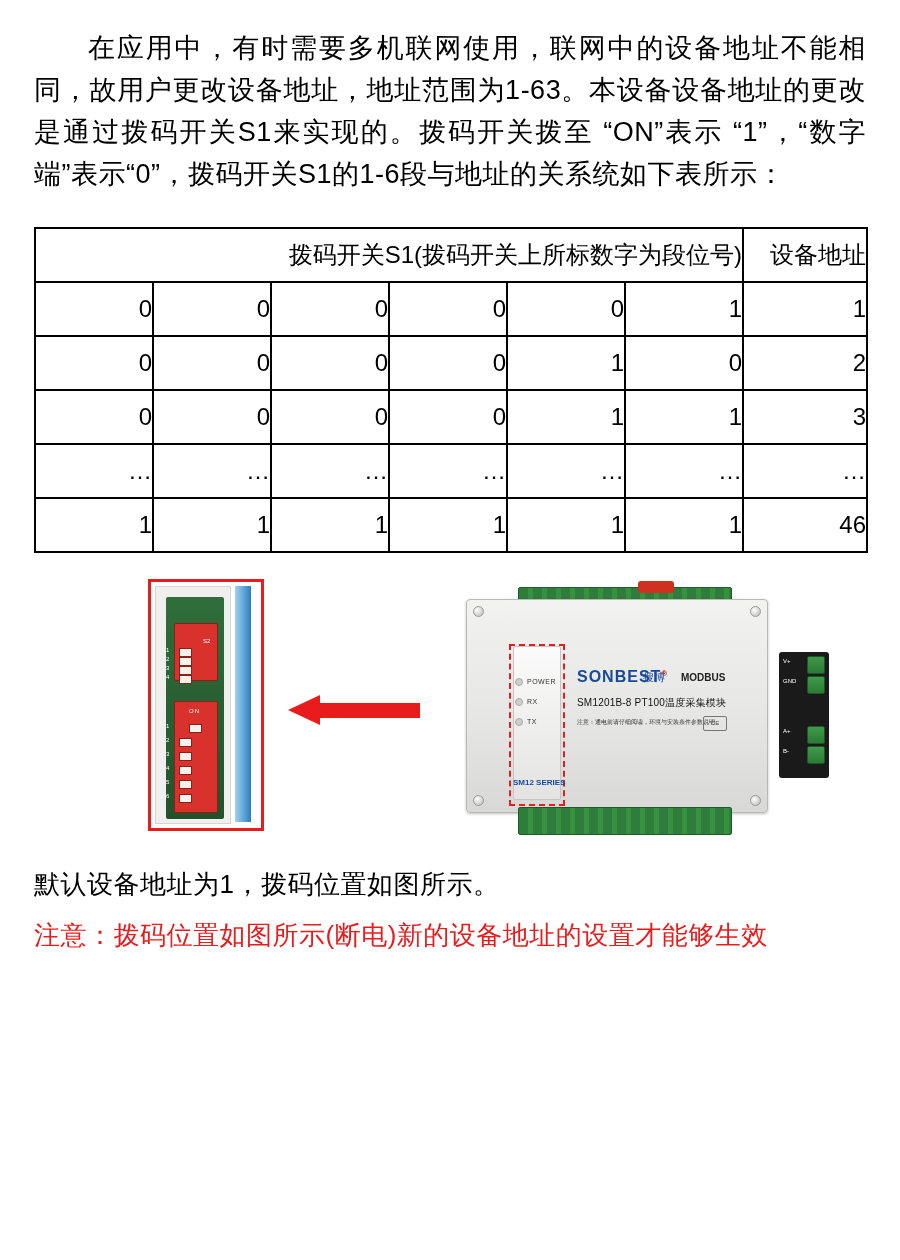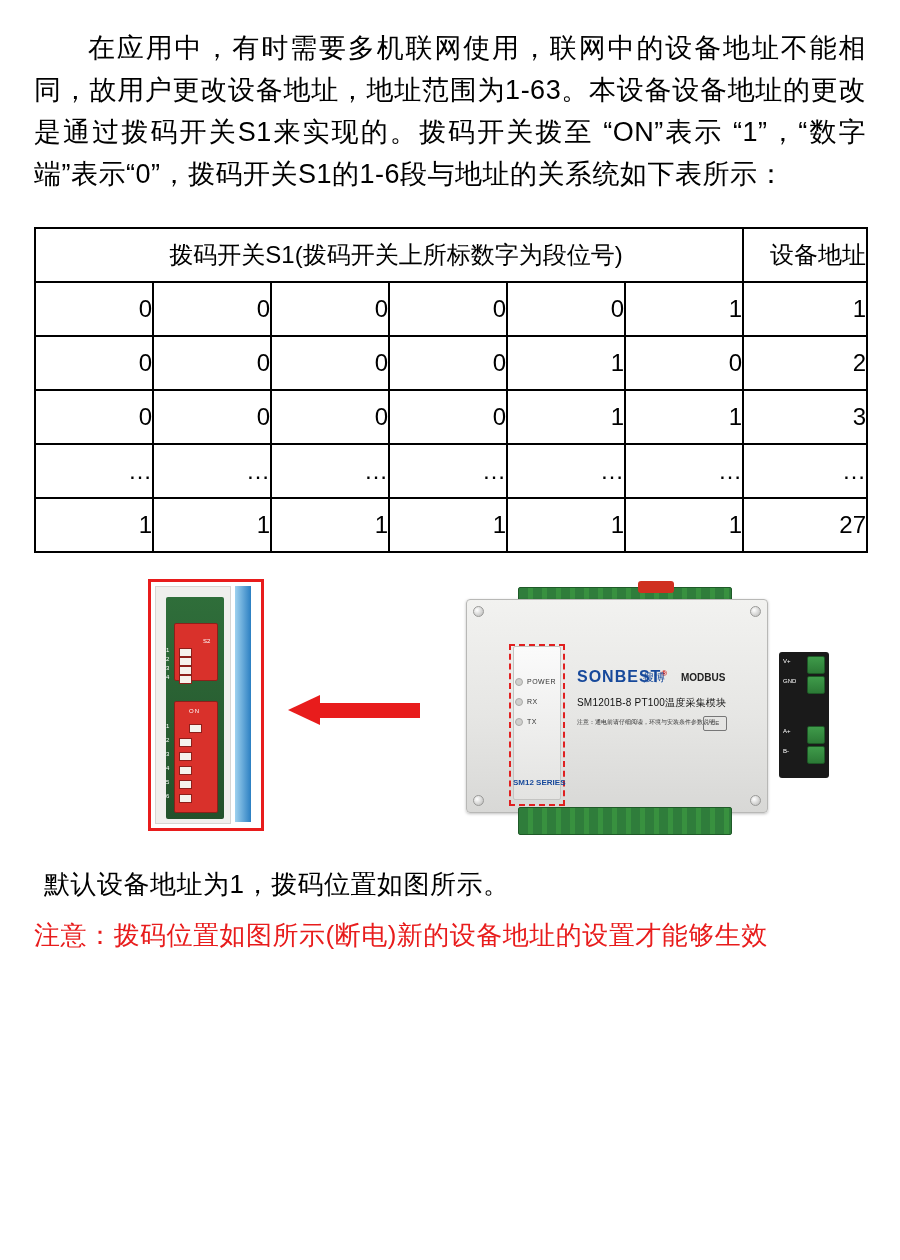--- a/index.html
+++ b/index.html
@@ -53,21 +53,21 @@
   }
   table.addr td, table.addr th {
     border: 2px solid #000;
     text-align: right;
     font-size: 24px;
     font-weight: normal;
     height: 48px;
     padding: 2px 0;
   }
   table.addr td.hdr-left {
-    text-align: center;
+    text-align: right;
     padding-left: 14px;
     font-size: 24px;
   }
   .col-seg { width: 118px; }
   .col-addr { width: 124px; }
 
   
   .figure {
     position: relative;
     margin: 26px 0 0 0;
@@ -337,21 +337,21 @@
     left: 288px;
     top: 158px;
     width: 140px;
     text-align: center;
     font-size: 27px;
     letter-spacing: 1px;
   }
 
   
   .note-default {
-    margin: 26px 34px 0 44px;
+    margin: 26px 34px 0 34px;
     font-size: 26px;
     letter-spacing: 0.5px;
   }
   .note-warn {
     margin: 14px 34px 0 34px;
     font-size: 26px;
     color: #e81c1c;
     line-height: 1.5;
     letter-spacing: 0.5px;
   }
@@ -416,21 +416,21 @@
           <td>…</td>
           <td>…</td>
         </tr>
         <tr>
           <td>1</td>
           <td>1</td>
           <td>1</td>
           <td>1</td>
           <td>1</td>
           <td>1</td>
-          <td>27</td>
+          <td>46</td>
         </tr>
       </tbody>
     </table>
   </div>
 
   <div class="figure">
 
     <div class="dip-photo">
       <div class="dip-inner">
         <div class="pcb">

